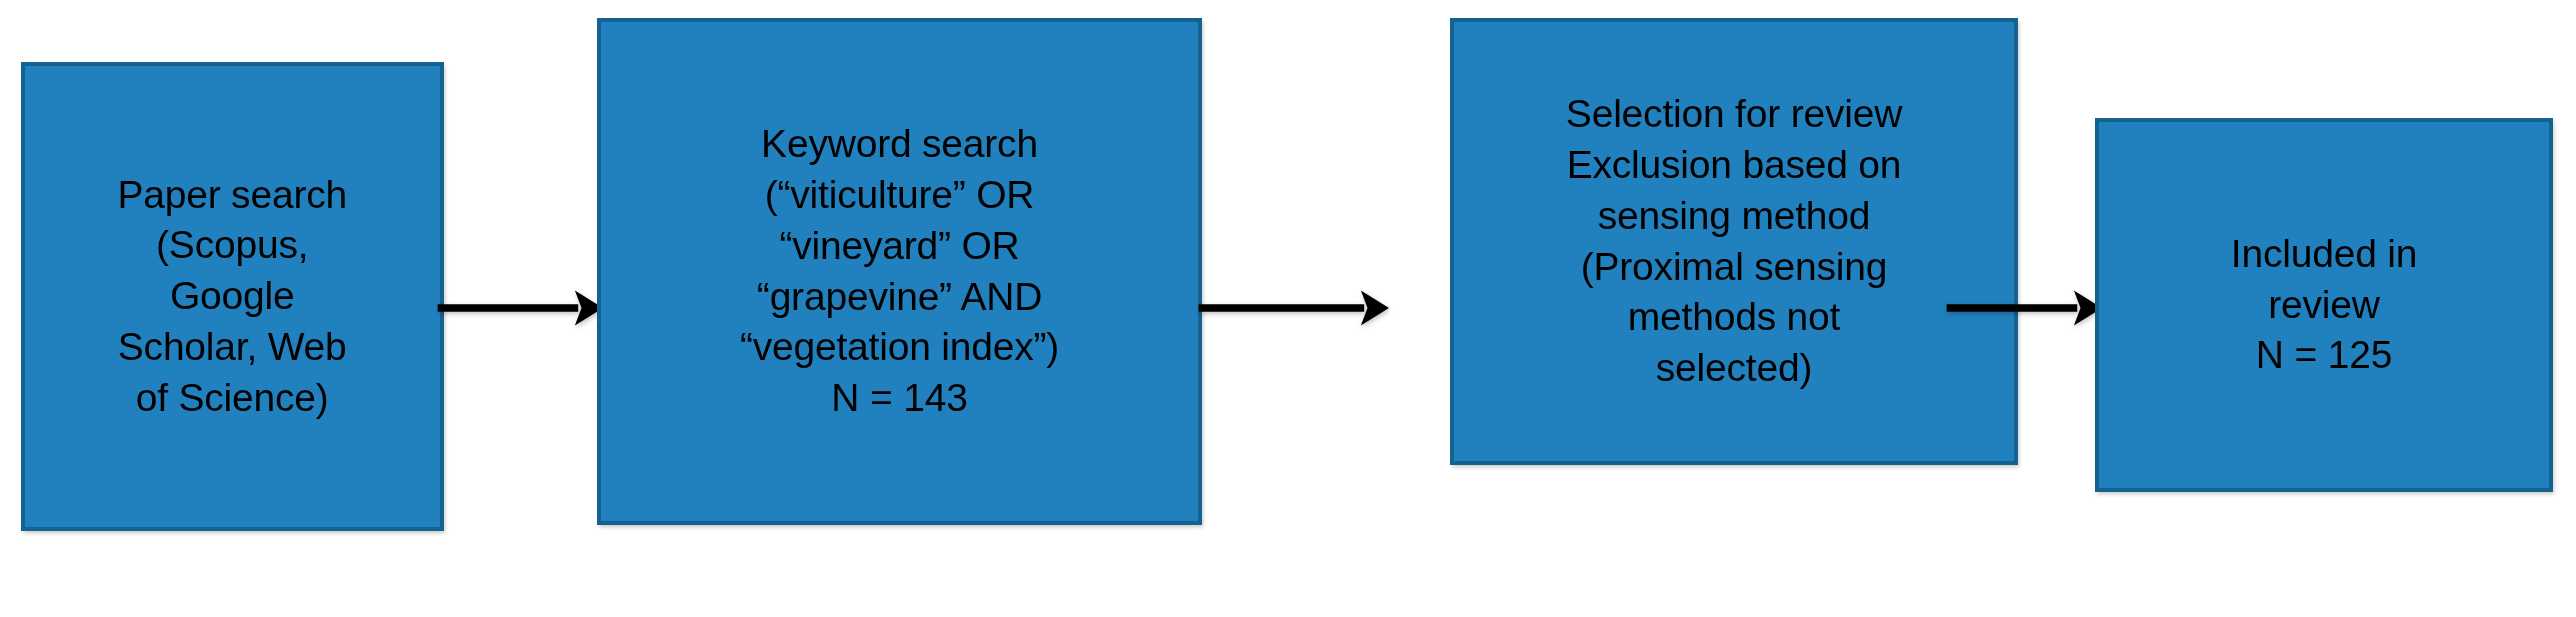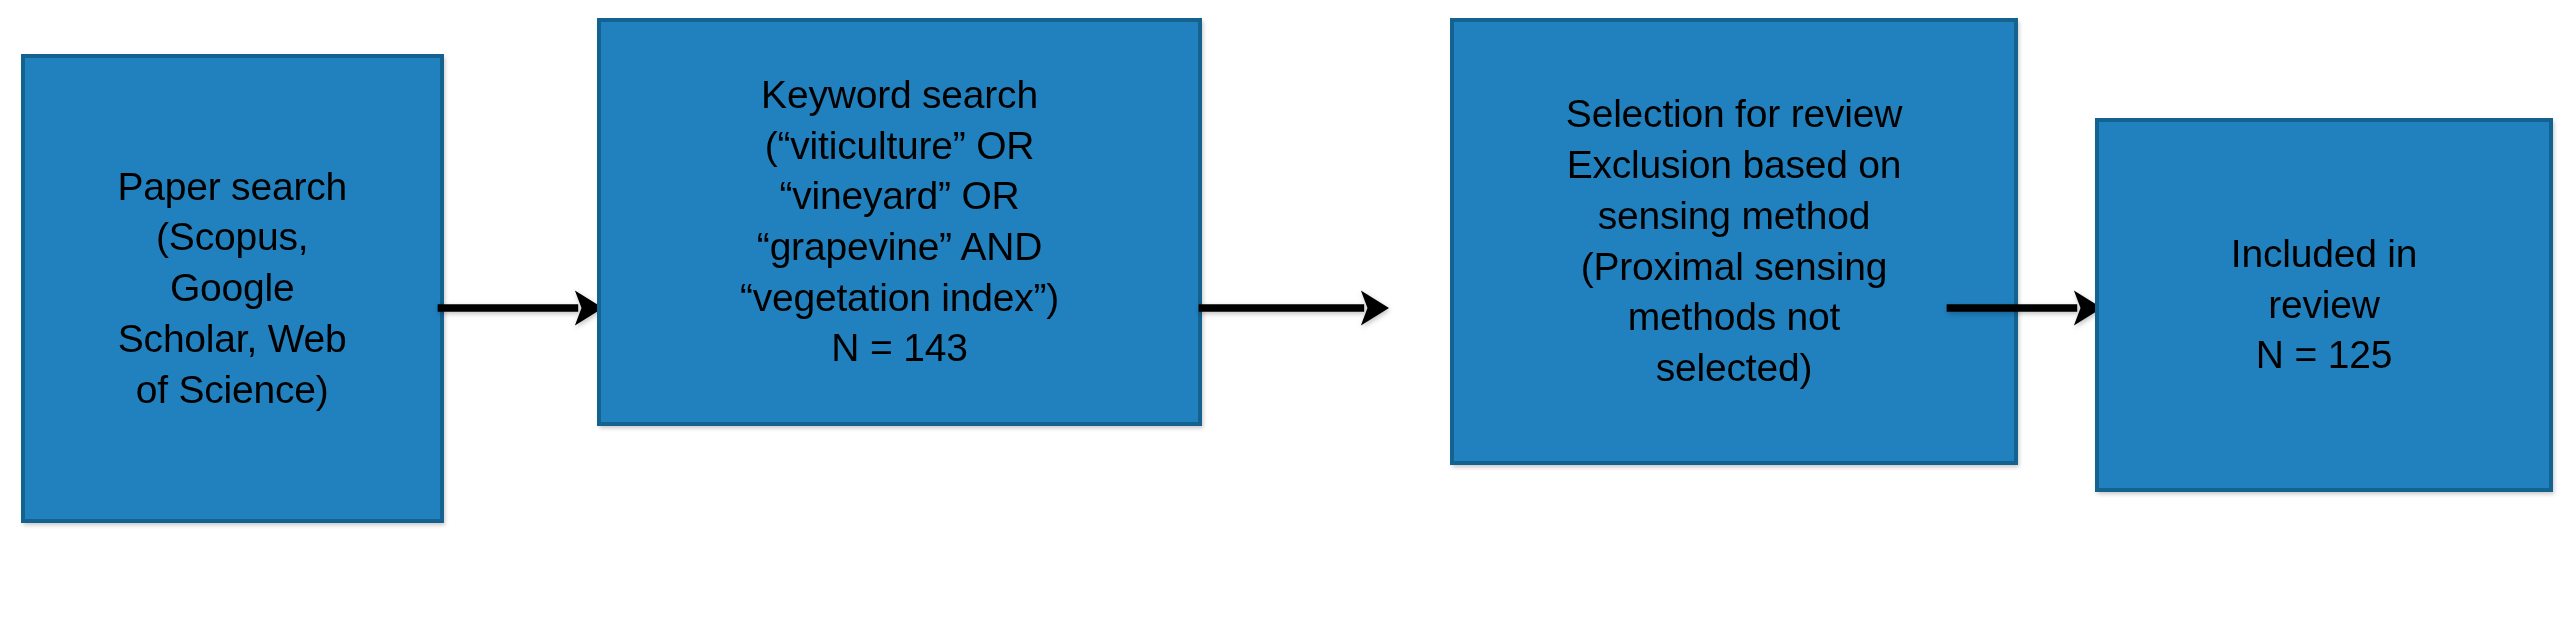--- a/index.html
+++ b/index.html
@@ -38,22 +38,22 @@
     display: block;
     width: 100%;
     padding: 0 8.3px;
     font-size: 39px;
     line-height: 1.30;
     letter-spacing: -0.2px;
     color: #000000;
     white-space: pre-line;
   }
 
-  #node-paper-search   { left: 20.7px;   top: 54px;  width: 423px; height: 469px; }
-  #node-keyword-search { left: 597px;  top: 18px;  width: 605px; height: 408px; }
+  #node-paper-search   { left: 20.7px;   top: 62px;  width: 423px; height: 469px; }
+  #node-keyword-search { left: 597px;  top: 18px;  width: 605px; height: 507px; }
   #node-selection      { left: 1450px; top: 18px;  width: 568px; height: 447px; }
   #node-included       { left: 2095px; top: 118px; width: 458px; height: 374px; }
 
   
   .arrow {
     position: absolute;
     height: 50px;
     display: block;
     filter: drop-shadow(1.7px 2.5px 2.5px rgba(0,0,0,0.25));
   }

